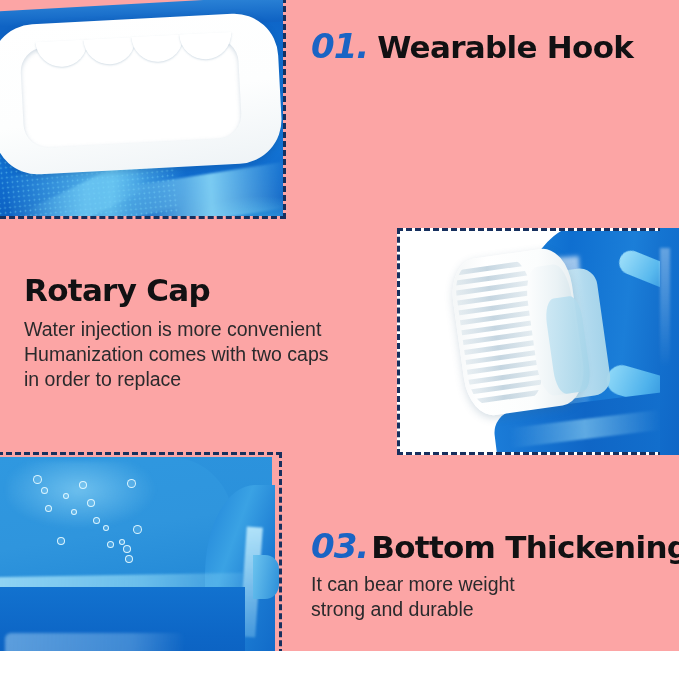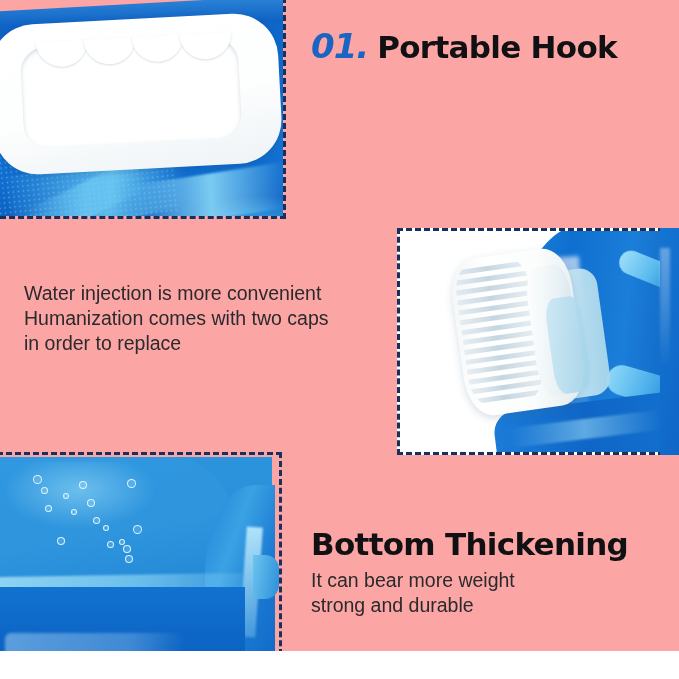--- a/index.html
+++ b/index.html
@@ -520,33 +520,35 @@
       <span style="left:126px; top:90px; width:6px;  height:6px;"></span>
       <span style="left:74px;  top:54px; width:4px;  height:4px;"></span>
       <span style="left:66px;  top:38px; width:4px;  height:4px;"></span>
       <span style="left:128px; top:100px; width:6px; height:6px;"></span>
     </div>
   </div>
 
   <div class="feature" id="feature-1">
     <div class="headline">
       <span class="num">01.</span>
-      <span class="title">Portable Hook</span>
+      <span class="title">Wearable Hook</span>
     </div>
   </div>
 
   <div class="feature" id="feature-2">
     <div class="headline">
+      <span class="title">Rotary Cap</span>
     </div>
     <div class="desc">Water injection is more convenient
 Humanization comes with two caps
 in order to replace</div>
   </div>
 
   <div class="feature" id="feature-3">
     <div class="headline">
+      <span class="num">03.</span>
       <span class="title">Bottom Thickening</span>
     </div>
     <div class="desc">It can bear more weight
 strong and durable</div>
   </div>
 
 </div>
 
 </body></html>

